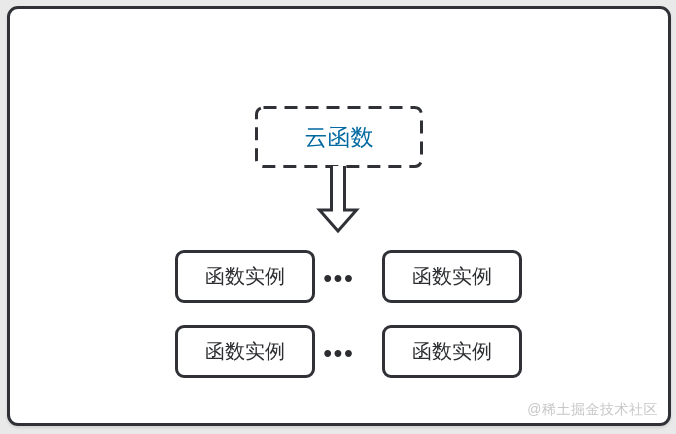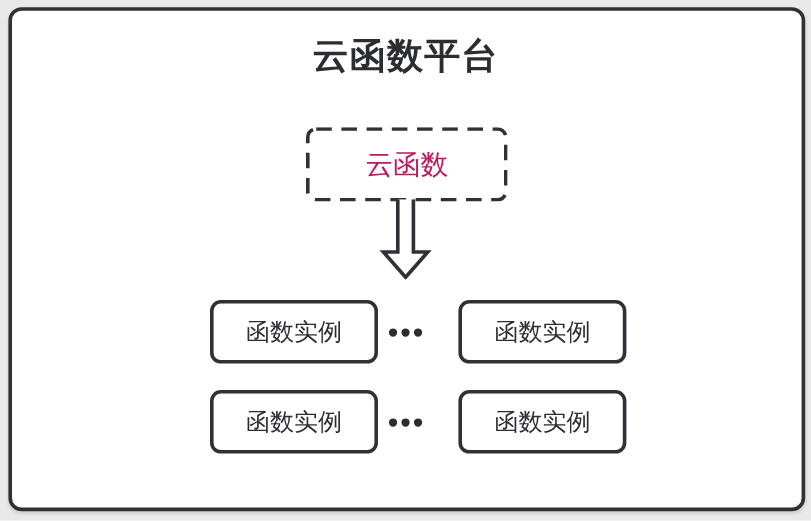--- a/index.html
+++ b/index.html
@@ -37,21 +37,21 @@
     position: absolute;
     left: 255px; top: 106px;
     width: 168px; height: 62px;
   }
   .dashed-box svg { position: absolute; left: 0; top: 0; }
   .dashed-box .label {
     position: absolute; left: 0; top: 0;
     width: 168px; height: 62px;
     display: flex; align-items: center; justify-content: center;
     font-size: 23px;
-    color: #be185d;
+    color: #0369a1;
   }
   .arrow {
     position: absolute;
     left: 316px; top: 166px;
     width: 44px; height: 67px;
   }
   .node-box {
     position: absolute;
     width: 140px; height: 53px;
     border: 3px solid #2f3136;
@@ -85,35 +85,35 @@
     letter-spacing: 0.5px;
   }
 </style>
 </head>
 <body>
 
 <div id="canvas">
 
   <div class="card"></div>
 
-  <div class="title">云函数平台</div>
 
   <div class="dashed-box">
     <svg width="168" height="62" viewBox="0 0 168 62">
       <rect x="1.5" y="1.5" width="165" height="59" rx="7" fill="#ffffff" stroke="#2f3136" stroke-width="3" stroke-dasharray="13 8"></rect>
     </svg>
     <div class="label">云函数</div>
   </div>
 
   <svg class="arrow" viewBox="0 0 44 67">
     <path d="M15.5,0 L15.5,44 L3.5,44 L22,65 L40.5,44 L28.5,44 L28.5,0" fill="#ffffff" stroke="#2f3136" stroke-width="3"></path>
   </svg>
 
   <div class="node-box row1 col-left">函数实例</div>
   <div class="dots row1">•••</div>
   <div class="node-box row1 col-right">函数实例</div>
 
   <div class="node-box row2 col-left">函数实例</div>
   <div class="dots row2">•••</div>
   <div class="node-box row2 col-right">函数实例</div>
 
+  <div class="watermark">@稀土掘金技术社区</div>
 
 </div>
 
 </body></html>

